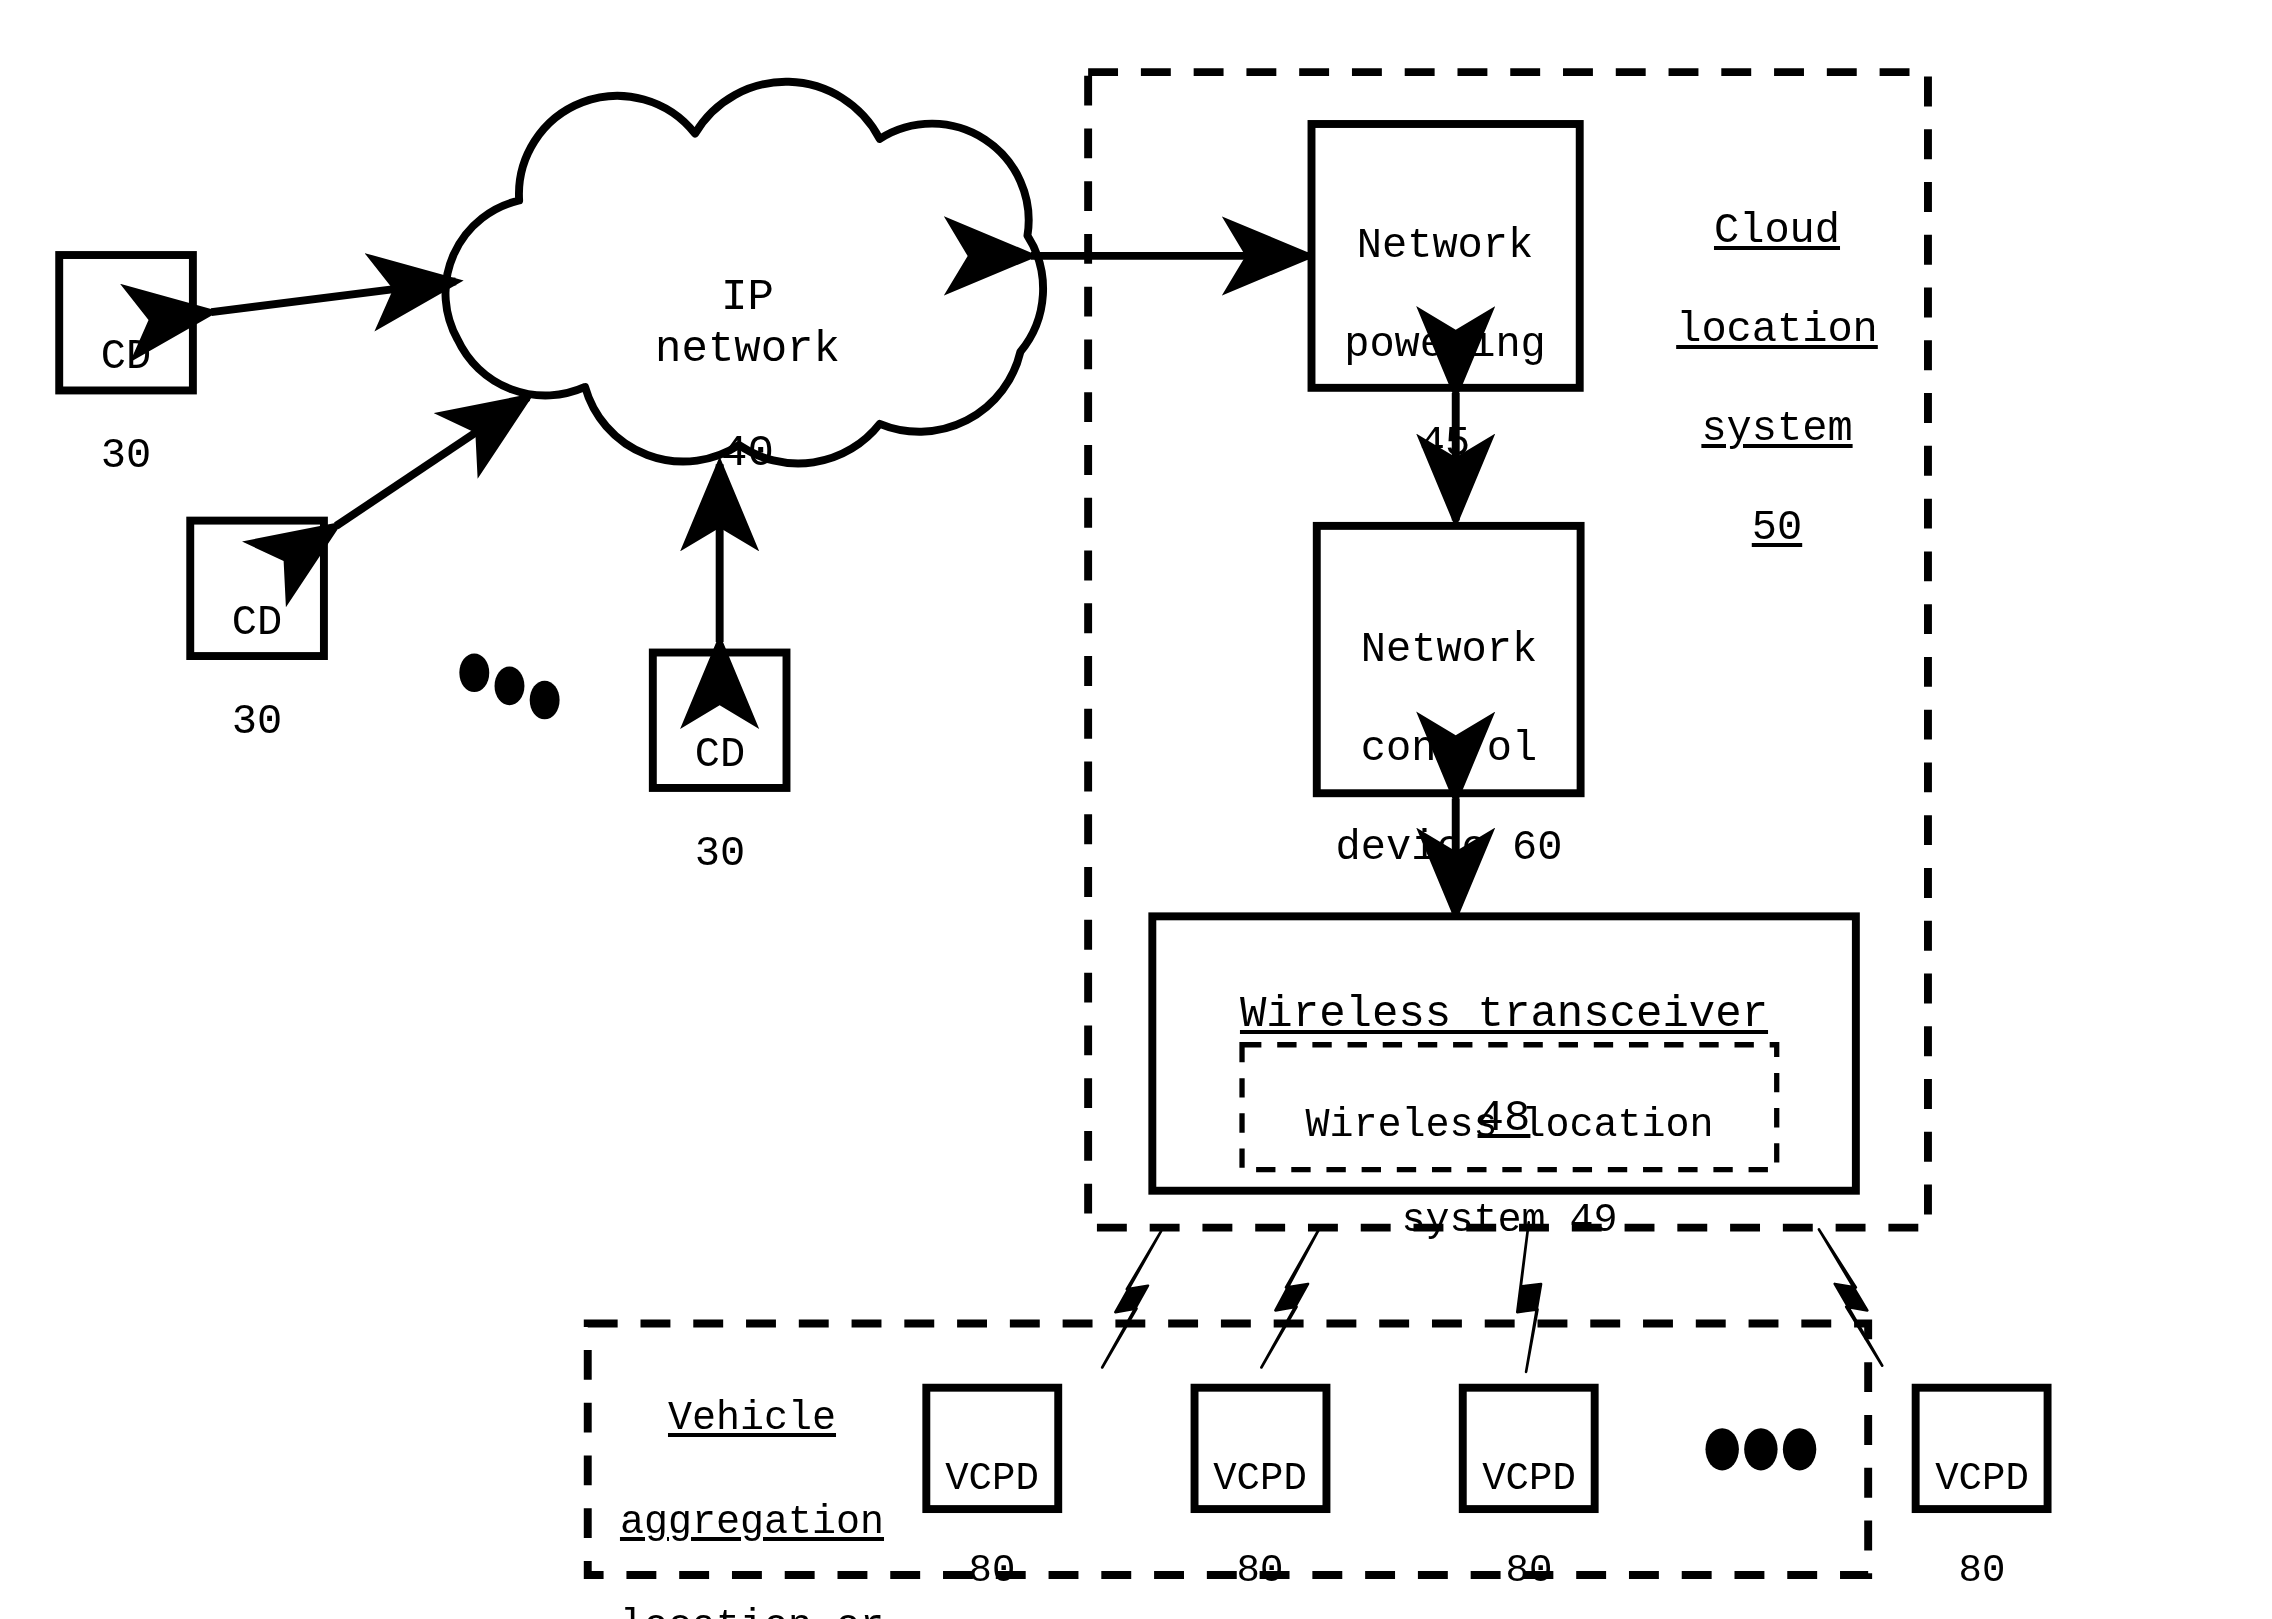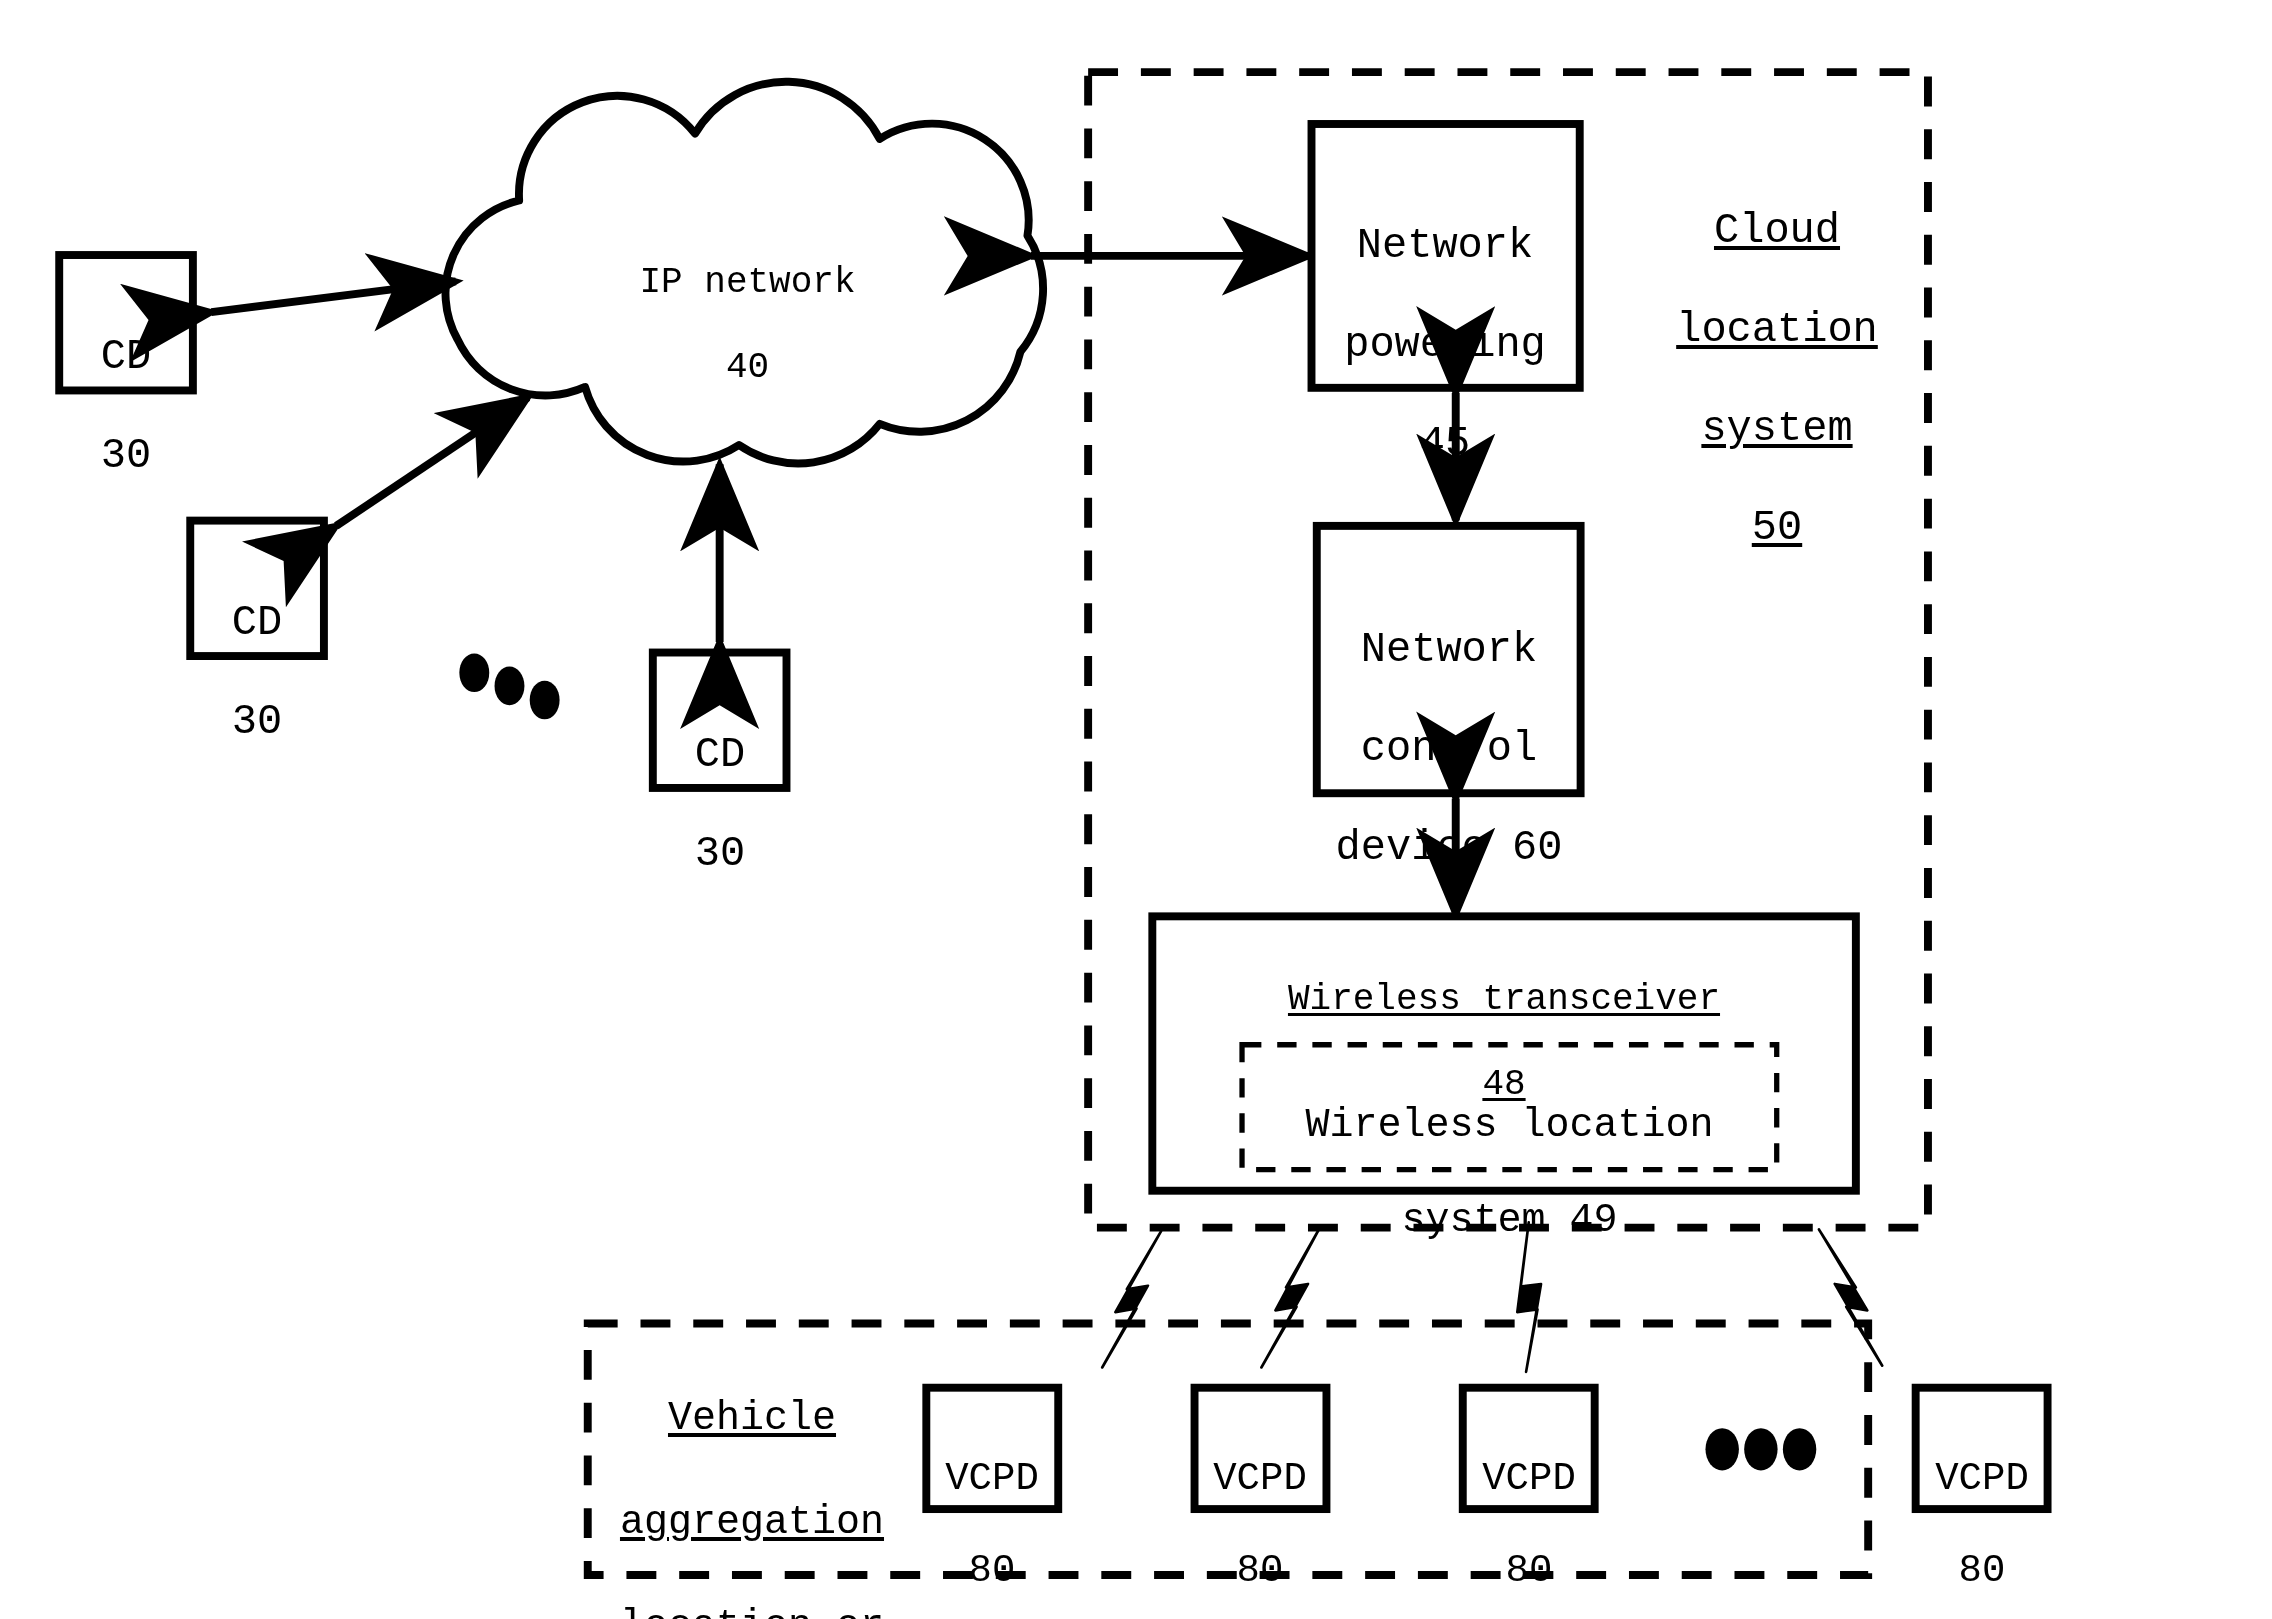--- a/index.html
+++ b/index.html
@@ -29,21 +29,21 @@
     text-align: center;
     line-height: 1.18;
     color: #000;
     white-space: pre-line;
     font-family: Liberation Mono, monospace;
   }
   .u { text-decoration: underline; text-underline-offset: 3.5px; }
   .f44 { font-size: 39px; }
   .f46 { font-size: 40px; }
   .f48 { font-size: 42px; }
-  .f50 { font-size: 36px; }
+  .f50 { font-size: 44px; }
 </style>
 </head>
 <body>
 
 <div id="stage">
 
   <svg class="layer" viewBox="0 0 2584 1841">
     <defs>
       <marker id="ah" markerWidth="14" markerHeight="14" refX="11" refY="5" orient="auto" markerUnits="strokeWidth">
         <path d="M0,0 L12,5 L0,10 L3,5 z" fill="#000"></path>

